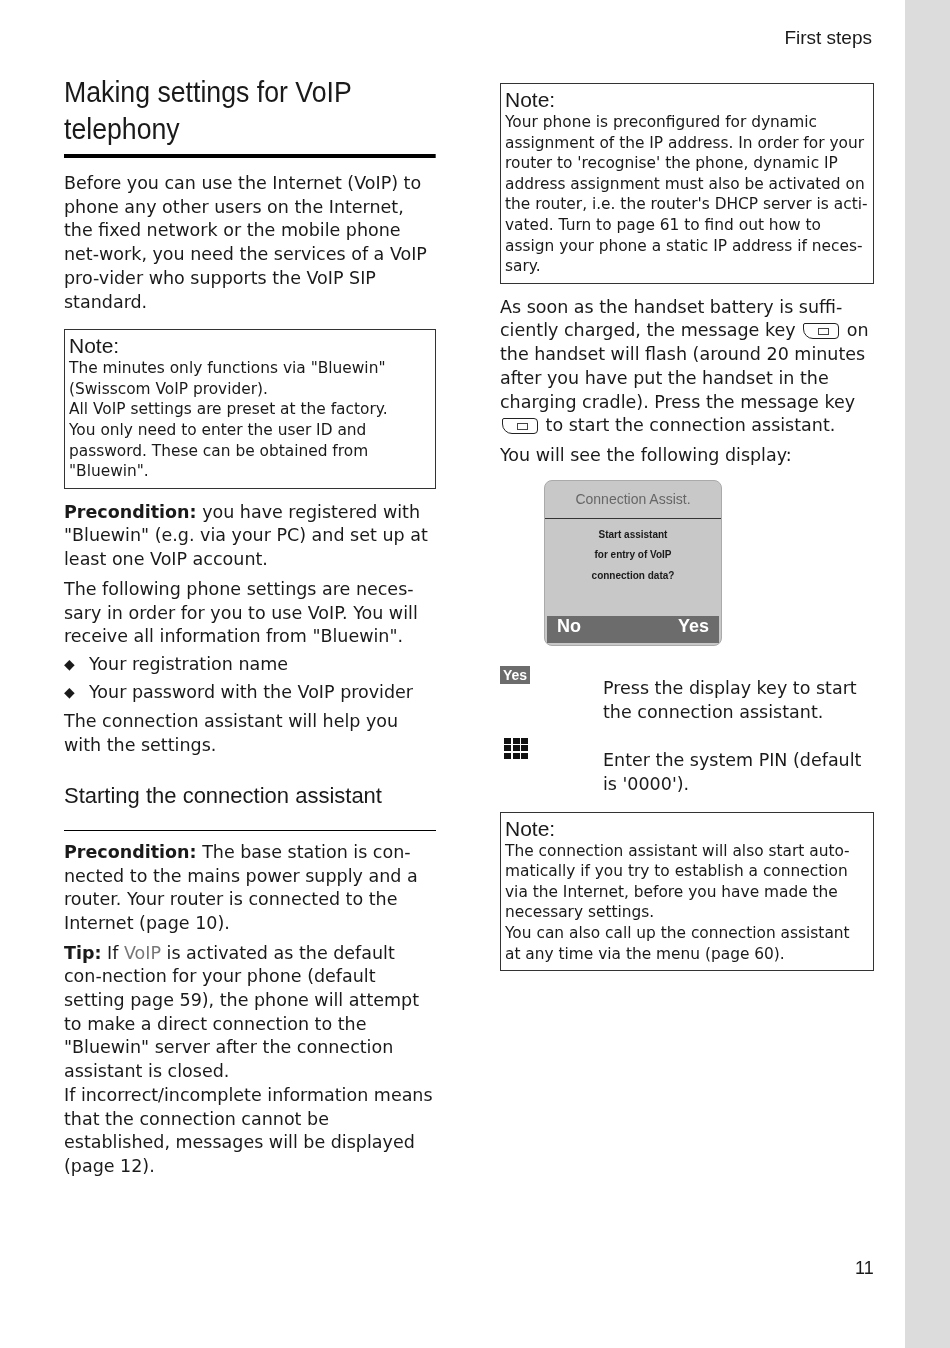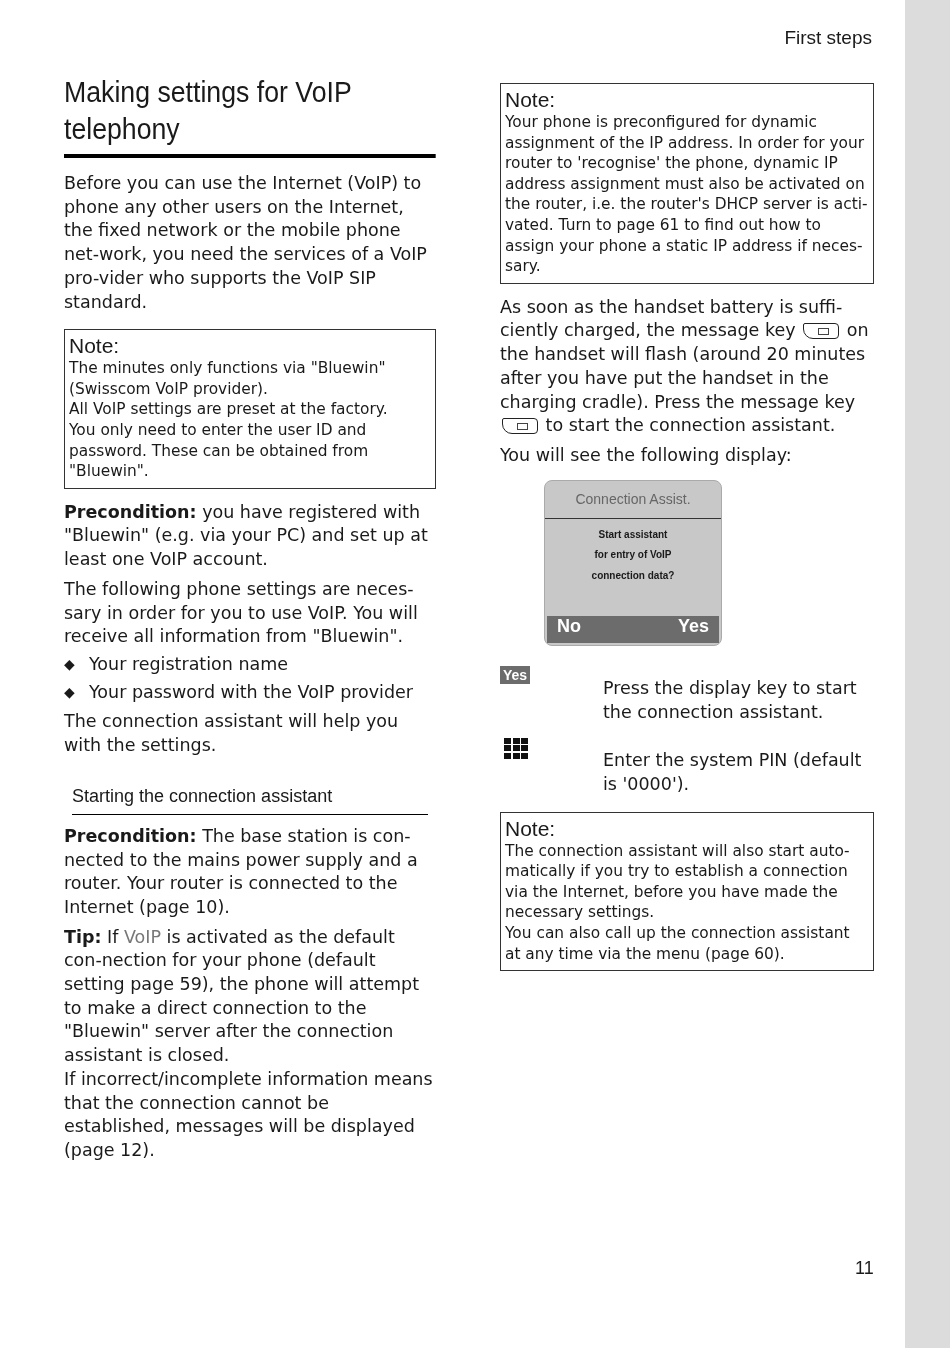--- a/index.html
+++ b/index.html
@@ -7,21 +7,21 @@
     width: 950px; height: 1348px; position: relative; background: #ffffff;
     font-family: "DejaVu Sans", sans-serif; color: #1a1a1a; overflow: hidden;
   }
   .side-strip { position: absolute; left: 905px; top: 0; width: 45px; height: 1348px; background: #dcdcdc; }
   .running-head { position: absolute; right: 78px; top: 27px; font-family: "Liberation Sans", sans-serif; font-size: 19px; color: #1a1a1a; }
   .page-num { position: absolute; left: 855px; top: 1258px; font-family: "Liberation Sans", sans-serif; font-size: 18px; }
   .col { position: absolute; }
   .col-left { left: 64px; top: 74px; width: 372px; }
   .col-right { left: 500px; top: 83px; width: 374px; }
   h1 { font-family: "Liberation Sans", sans-serif; font-weight: normal; font-size: 29px; line-height: 37px; margin: 0; padding-bottom: 6px; border-bottom: 4px solid #000; transform: scaleX(0.92); transform-origin: left; width: 108.7%; }
-  h2 { font-family: "Liberation Sans", sans-serif; font-weight: normal; font-size: 18px; line-height: 28px; margin: 8px; padding-bottom: 4px; border-bottom: 1.5px solid #000; }
+  h2 { font-family: "Liberation Sans", sans-serif; font-weight: normal; font-size: 22px; line-height: 28px; margin: 0; padding-bottom: 20px; border-bottom: 1.5px solid #000; }
   p { margin: 0; font-size: 17.5px; line-height: 23.7px; }
   .p-gap { margin-top: 6px; }
   .note { border: 1px solid #333; padding: 4px 4px 6px 4px; }
   .note-title { font-family: "Liberation Sans", sans-serif; font-size: 21px; line-height: 24px; }
   .note-body { font-size: 15.4px; line-height: 20.6px; }
   .bullet { display: flex; font-size: 17.5px; line-height: 23.7px; margin-top: 4px; }
   .bullet .mark { width: 25px; font-size: 14px; }
   .kw { font-weight: bold; }
   .voip-grey { color: #777; }
   .msgkey { display: inline-block; width: 36px; height: 16px; border: 1.6px solid #222; border-radius: 2px 4px 4px 10px; vertical-align: middle; position: relative; margin: 0 2px; box-sizing: border-box; }

